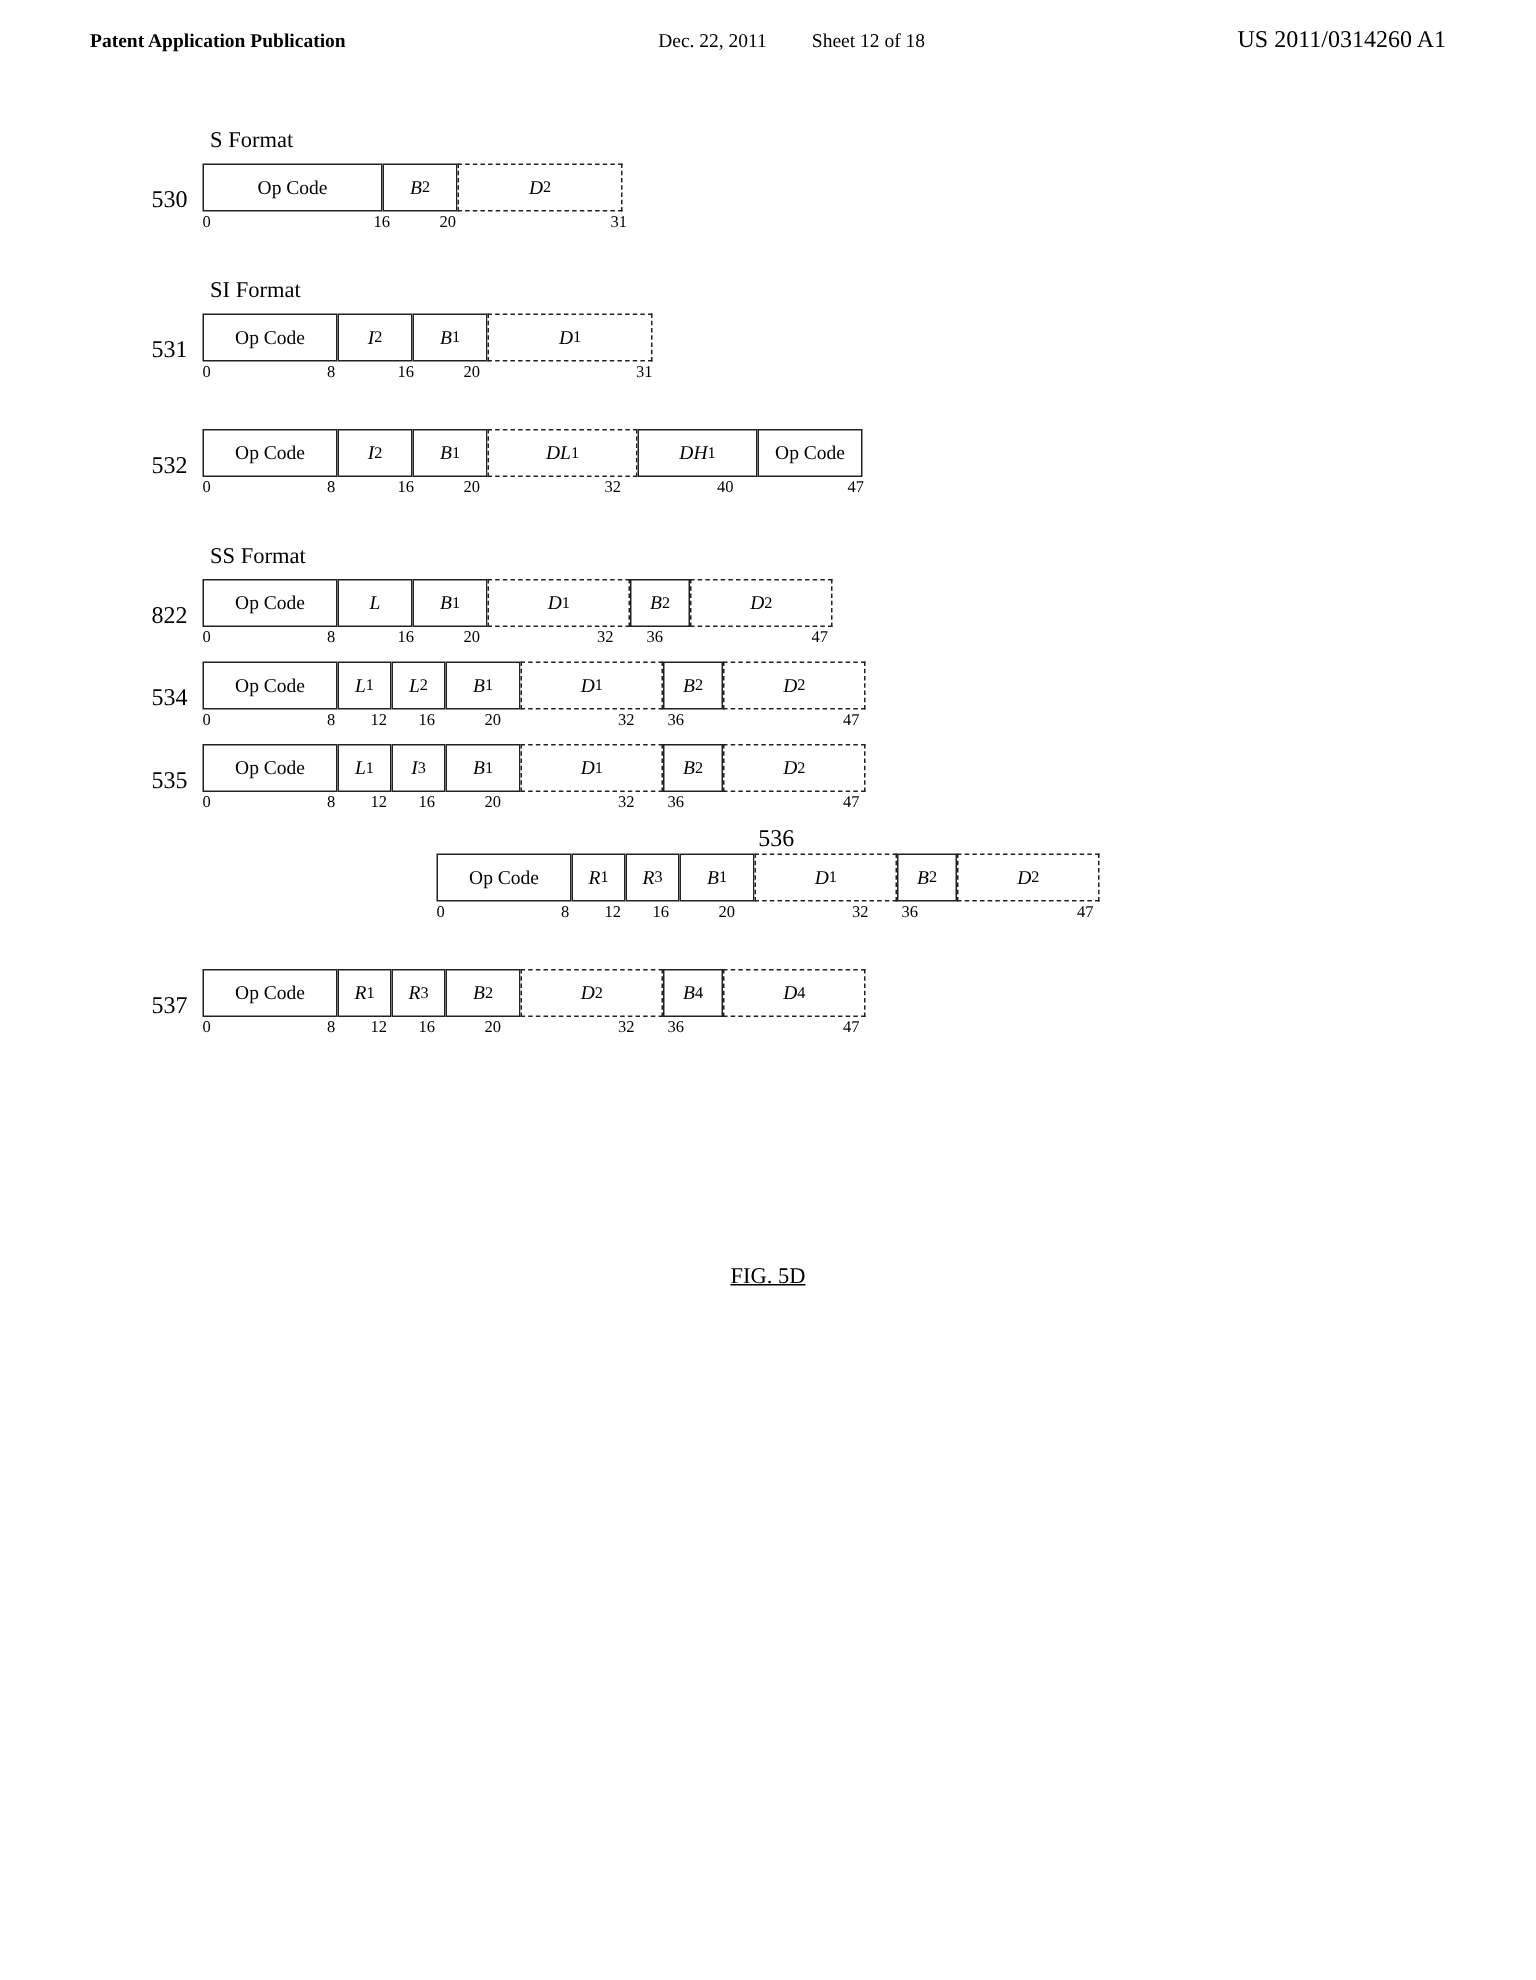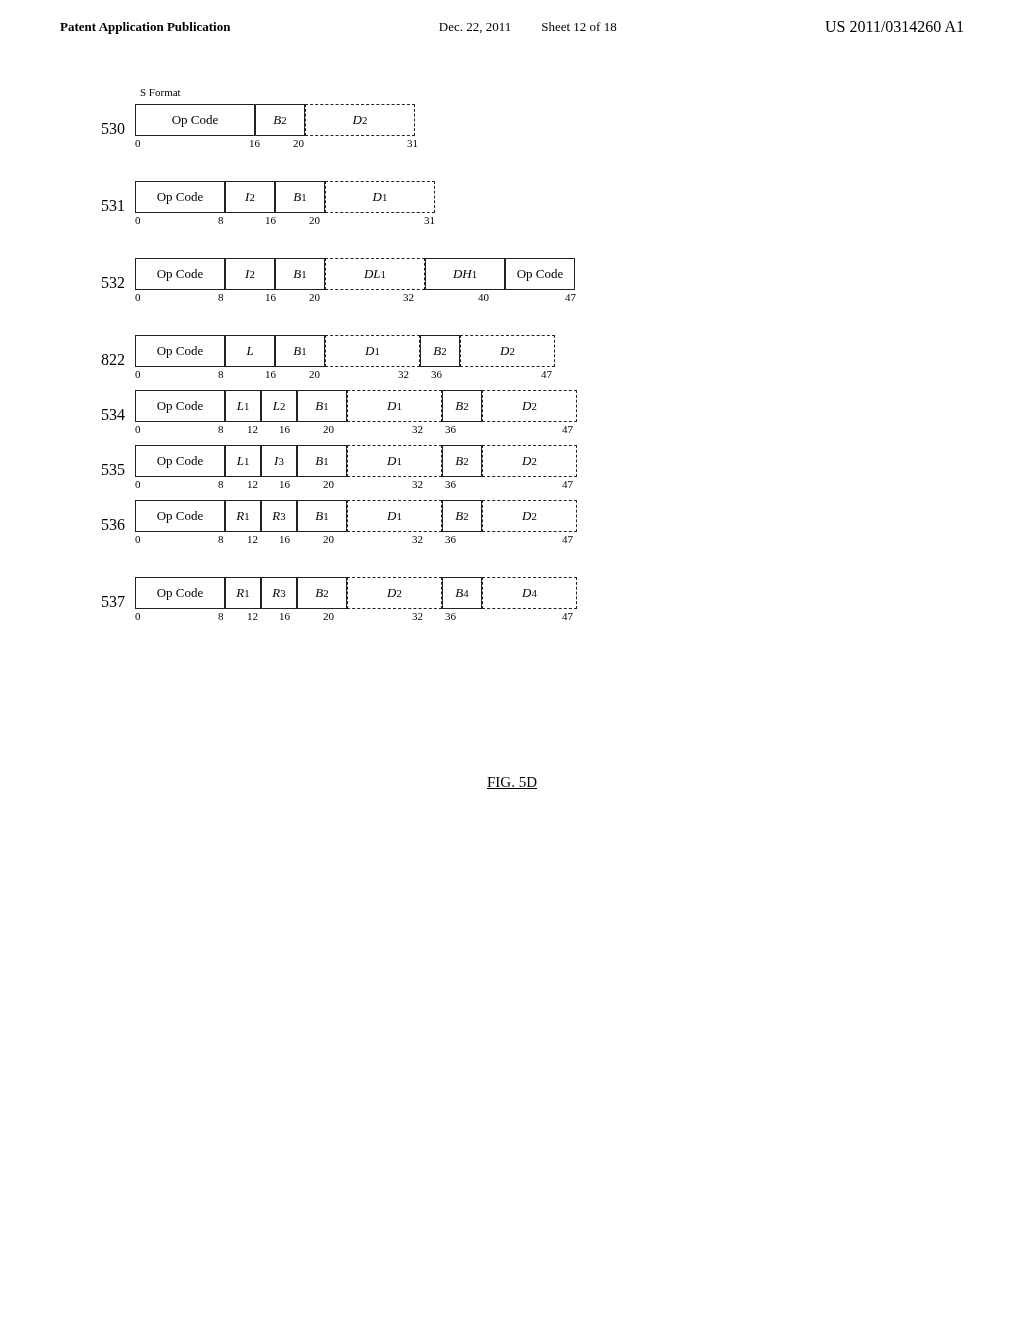--- a/index.html
+++ b/index.html
@@ -38,21 +38,21 @@
 
     .main-content {
       padding: 40px 80px 40px 80px;
     }
 
     .format-section {
       margin-bottom: 28px;
     }
 
     .format-title {
-      font-size: 11px;
+      font-size: 15px;
       font-weight: normal;
       margin-bottom: 6px;
       margin-left: 60px;
     }
 
     .format-row {
       display: flex;
       align-items: center;
       margin-bottom: 2px;
     }
@@ -145,20 +145,21 @@
           <span class="num-marker" style="left:0px;">0</span>
           <span class="num-marker" style="left:114px;">16</span>
           <span class="num-marker" style="left:158px;">20</span>
           <span class="num-marker" style="left:272px;">31</span>
         </div>
       </div>
     </div>
   </div>
 
   <div class="format-section">
+    <div class="format-title">SI Format</div>
     <div class="format-row">
       <div class="row-label">531</div>
       <div class="diagram-area">
         <div class="boxes-row">
           <div class="box" style="width:90px;">Op Code</div>
           <div class="box" style="width:50px;">
               <span style="font-style:italic;">I</span>
               <sub>2</sub>
             </div>
           <div class="box" style="width:50px;">
@@ -212,20 +213,21 @@
           <span class="num-marker" style="left:174px;">20</span>
           <span class="num-marker" style="left:268px;">32</span>
           <span class="num-marker" style="left:343px;">40</span>
           <span class="num-marker" style="left:430px;">47</span>
         </div>
       </div>
     </div>
   </div>
 
   <div class="format-section">
+    <div class="format-title">SS Format</div>
 
     <div class="format-row" style="margin-bottom:6px;">
       <div class="row-label">822</div>
       <div class="diagram-area">
         <div class="boxes-row">
           <div class="box" style="width:90px;">Op Code</div>
           <div class="box" style="width:50px;">
               <span style="font-style:italic;">L</span>
             </div>
           <div class="box" style="width:50px;">
@@ -336,21 +338,21 @@
           <span class="num-marker" style="left:112px;">12</span>
           <span class="num-marker" style="left:144px;">16</span>
           <span class="num-marker" style="left:188px;">20</span>
           <span class="num-marker" style="left:277px;">32</span>
           <span class="num-marker" style="left:310px;">36</span>
           <span class="num-marker" style="left:427px;">47</span>
         </div>
       </div>
     </div>
 
-    <div class="format-row" style="margin-bottom:6px;">
+    <div class="format-row" style="margin-bottom:6px;flex-direction:column;">
       <div class="row-label">536</div>
       <div class="diagram-area">
         <div class="boxes-row">
           <div class="box" style="width:90px;">Op Code</div>
           <div class="box" style="width:36px;">
               <span style="font-style:italic;">R</span>
               <sub>1</sub>
             </div>
           <div class="box" style="width:36px;">
               <span style="font-style:italic;">R</span>

